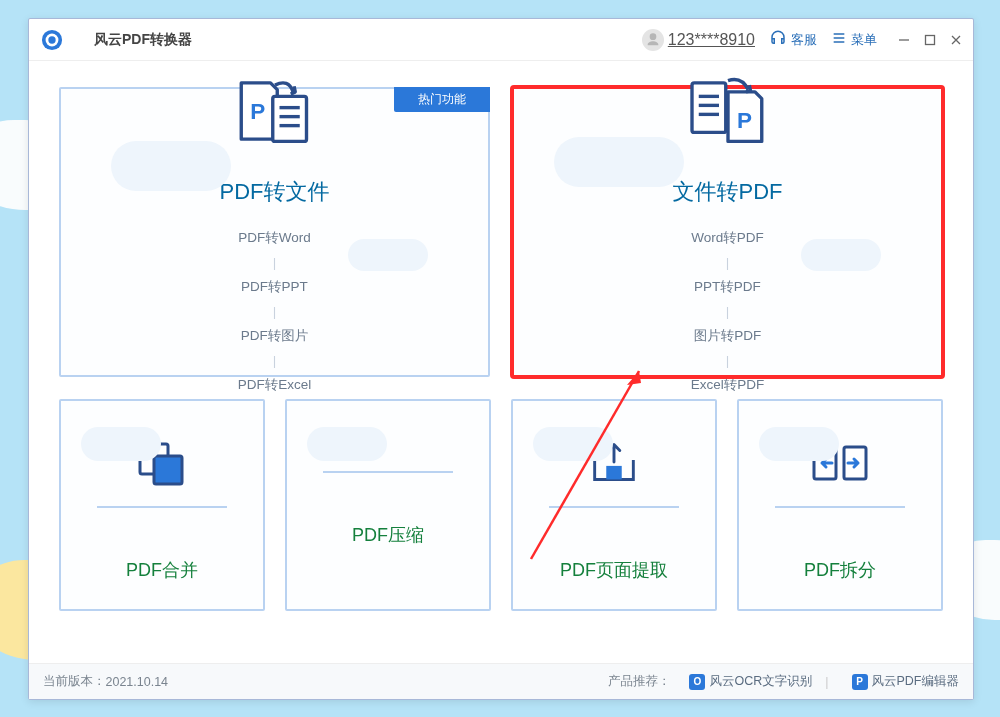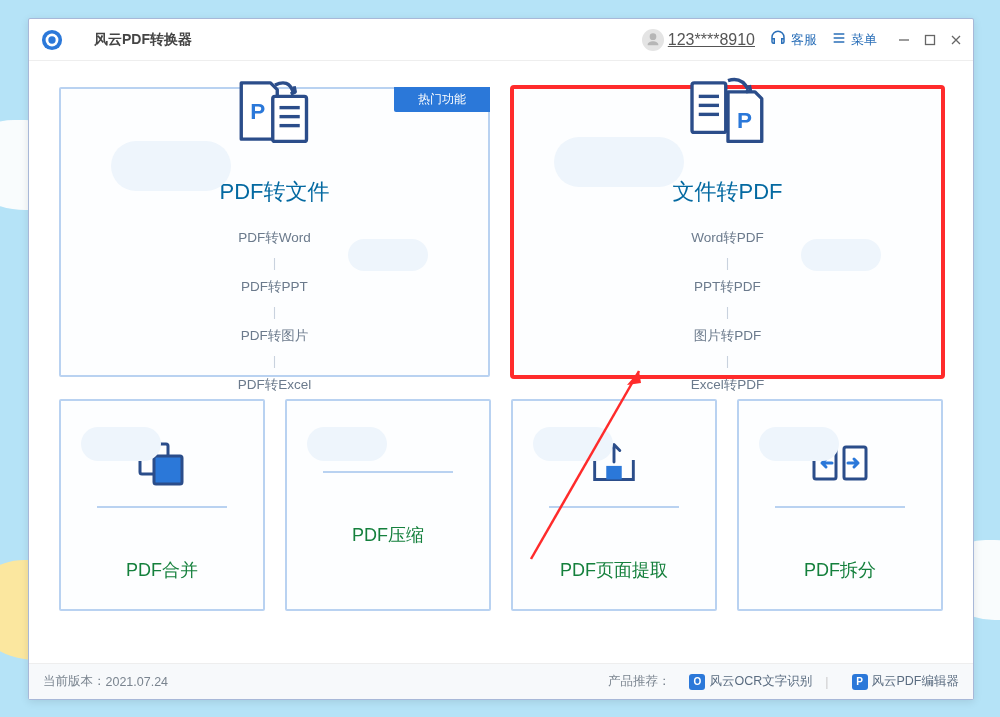--- a/index.html
+++ b/index.html
@@ -381,21 +381,21 @@
       <svg class="arrow" style="left:442px; top:-40px;" width="170" height="220">
         <line x1="30" y1="200" x2="138" y2="12" stroke="#ff2b2b" stroke-width="2.5"></line>
         <polygon points="138,12 126,26 140,24" fill="#ff2b2b"></polygon>
       </svg>
     </div>
 
   </div>
 
   <div class="statusbar">
     <span>当前版本：</span>
-    <span>2021.07.24</span>
+    <span>2021.10.14</span>
     <div class="sb-right">
       <span>产品推荐：</span>
       <span class="sb-link">
         <span class="sb-icon" style="background:#2b78d9">O</span>
         <span>风云OCR文字识别</span>
       </span>
       <span class="sb-divider">|</span>
       <span class="sb-link">
         <span class="sb-icon" style="background:#2b78d9">P</span>
         <span>风云PDF编辑器</span>

